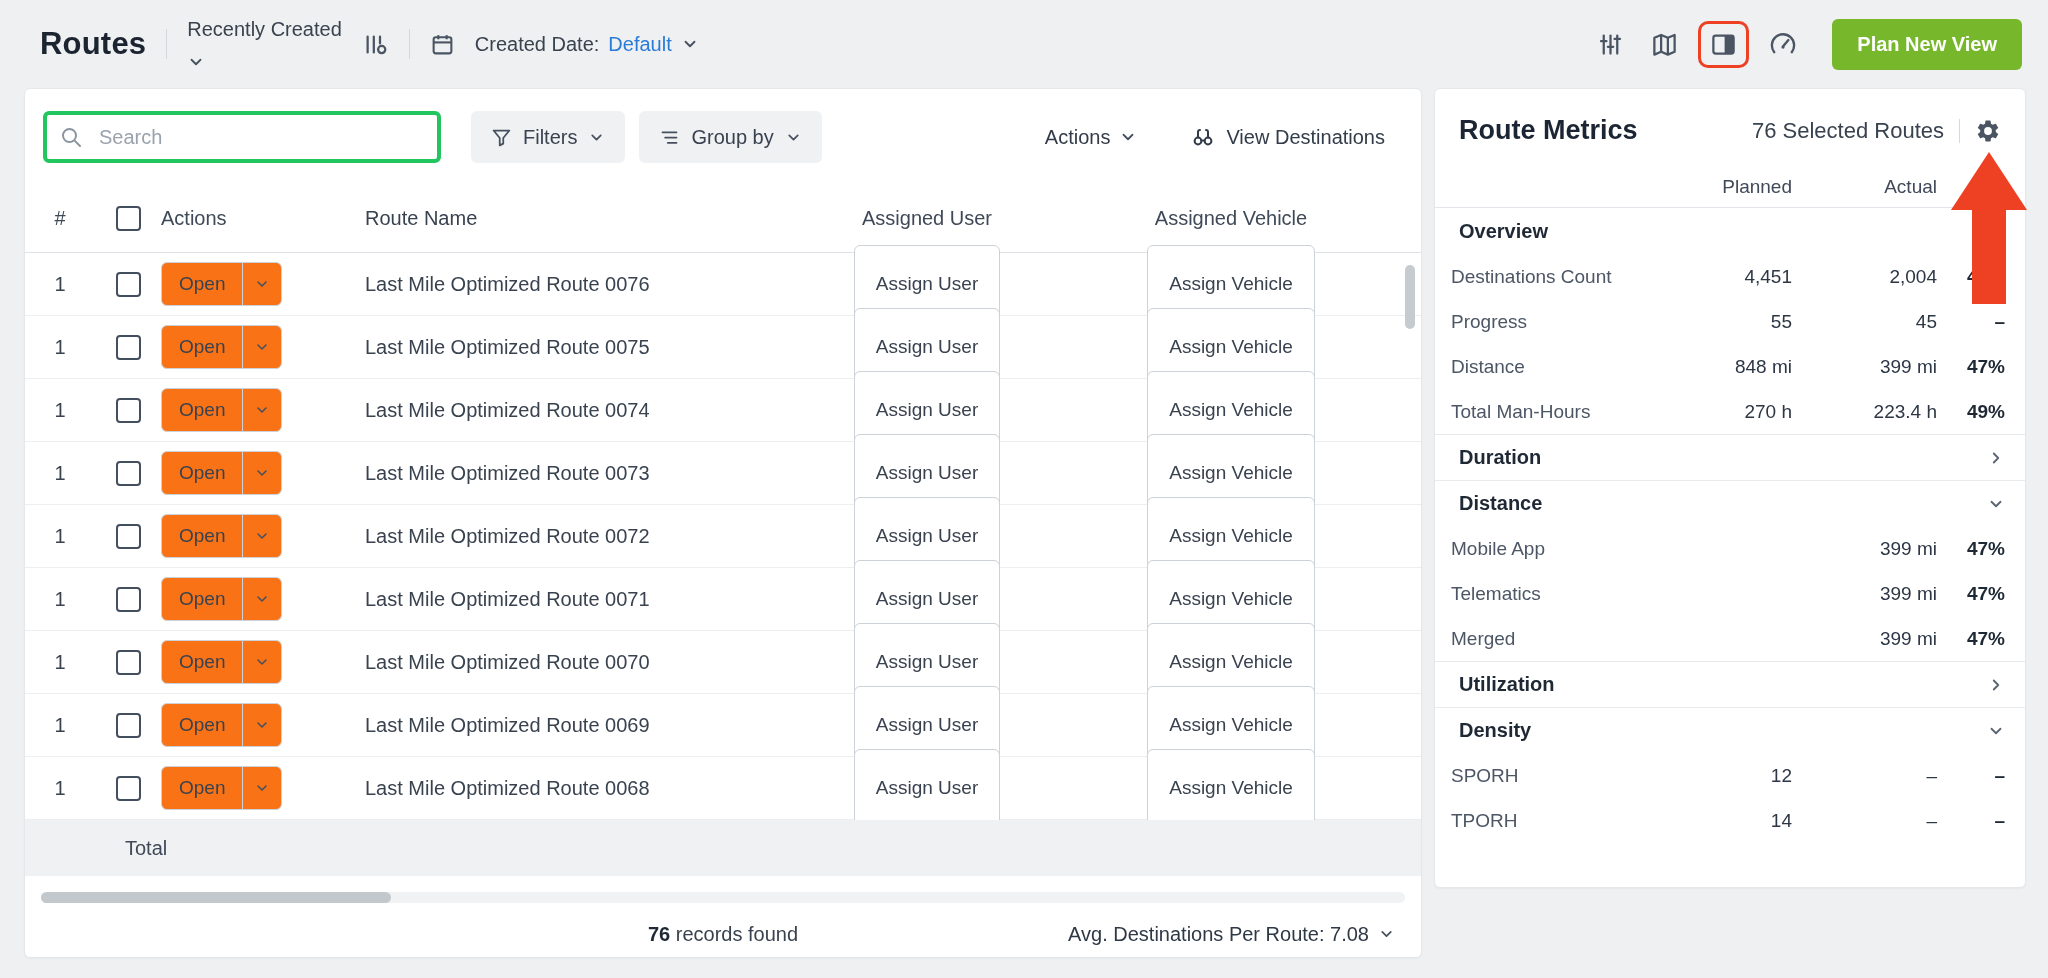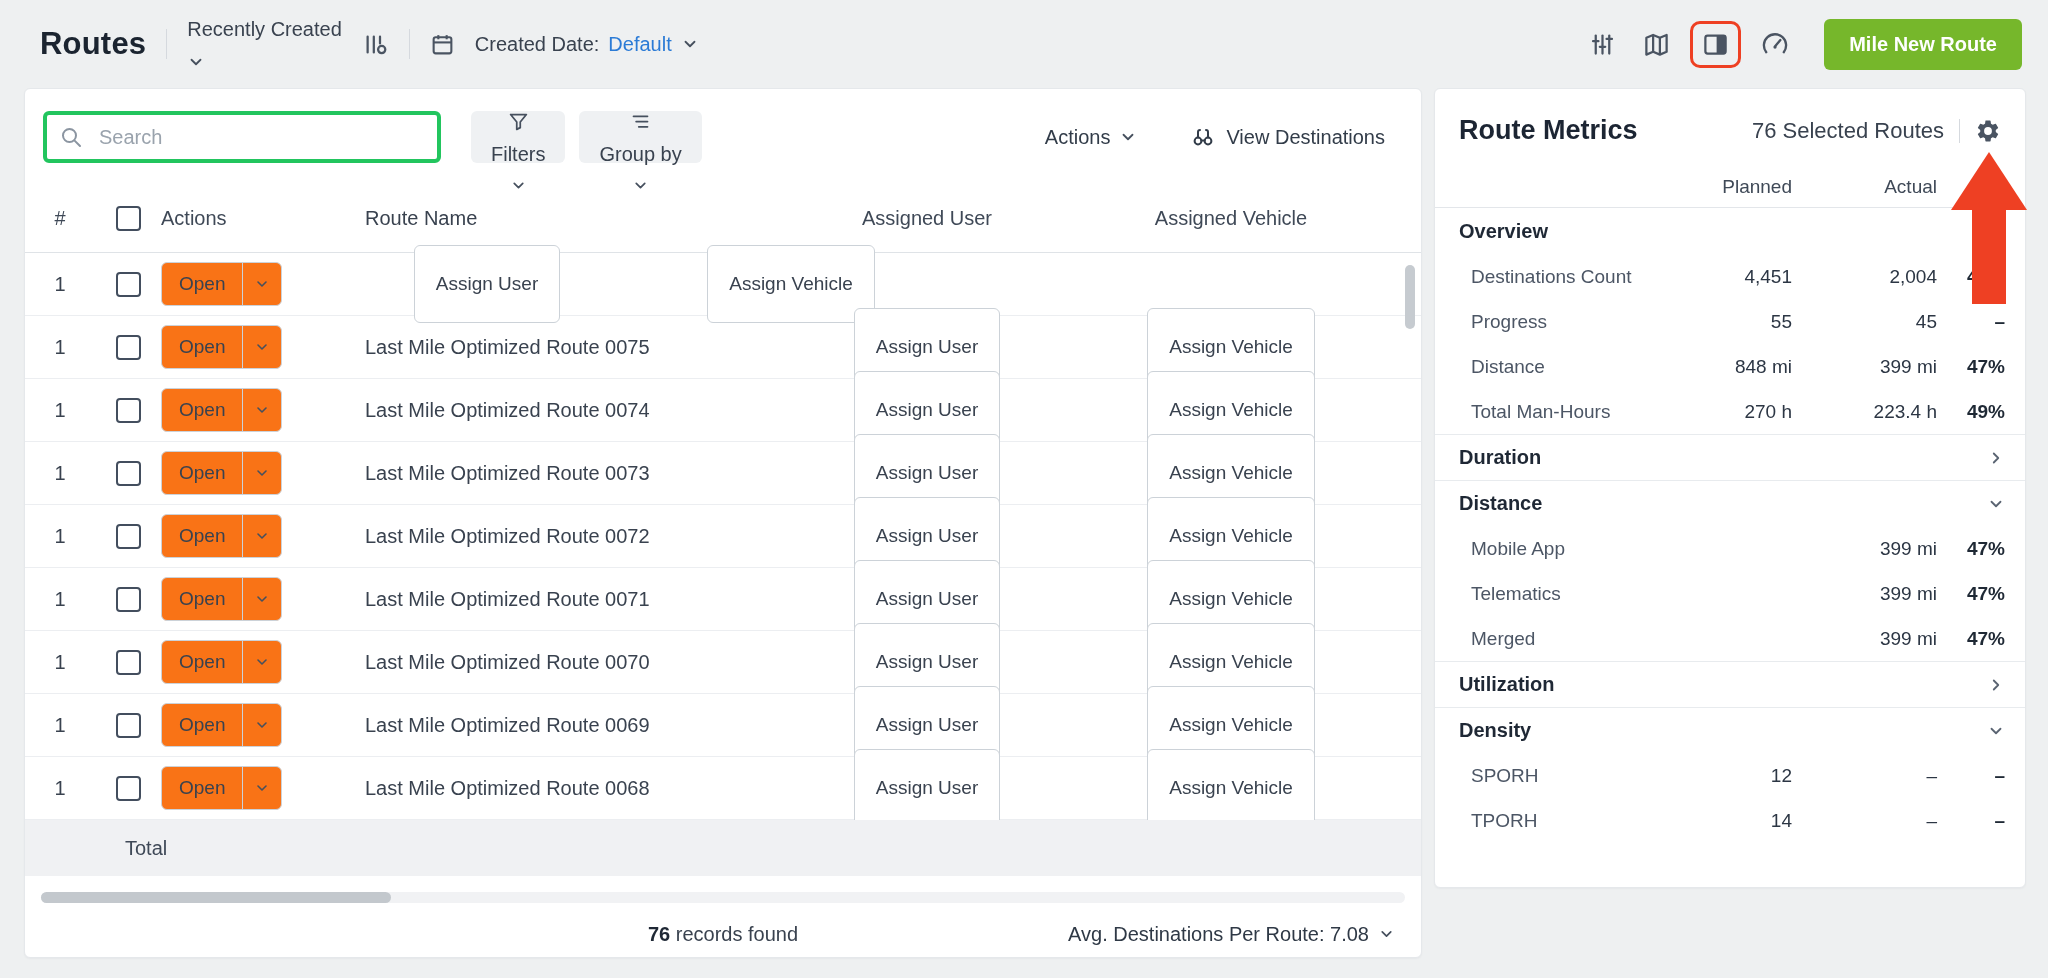--- a/index.html
+++ b/index.html
@@ -47,21 +47,21 @@
   .search-wrap { position:relative; width:398px; }
   .search-wrap .icon { position:absolute; left:16px; top:14px; color:#8b95a1; }
   .search-input {
     width:100%; height:52px; border:4px solid #22c55e; border-radius:6px;
     padding:0 16px 0 52px; font-family:inherit; font-size:20px; color:#2c3542; outline:none; background:#fff;
   }
   .search-input::placeholder { color:#9aa3ad; }
   .tool-btn {
     display:flex; align-items:center; gap:11px; height:52px; padding:0 20px;
     background:#eff1f3; border:none; border-radius:6px; font-family:inherit;
-    font-size:20px; color:#39424f; cursor:pointer;flex-direction:column;
+    font-size:20px; color:#39424f; cursor:pointer;
   }
   .tool-btn .icon { color:#46505e; }
   .mlf { margin-left:30px; } .mls { margin-left:14px; }
   .toolbar-spacer { flex:1; }
   .text-act { display:flex; align-items:center; gap:9px; font-size:20px; color:#323c49; cursor:pointer; }
   .view-dest { margin-left:54px; margin-right:10px; display:flex; align-items:center; gap:11px; font-size:20px; color:#323c49; cursor:pointer; }
 
   
   .thead { display:flex; align-items:center; height:68px; border-bottom:1px solid #dfe3e7;
            font-size:20px; color:#3f4957; flex:none; }
@@ -106,21 +106,21 @@
   .m-cols { display:flex; align-items:center; height:42px; padding:0 20px 0 24px;
             font-size:19px; color:#3f4957; border-bottom:1px solid #e3e6ea; }
   .mc-label { flex:1; }
   .mc-planned { width:150px; text-align:right; }
   .mc-actual { width:145px; text-align:right; }
   .mc-pct { width:68px; text-align:right; }
   .m-section { display:flex; align-items:center; height:46px; padding:0 20px 0 24px;
                font-size:20px; font-weight:700; color:#1f2835; border-top:1px solid #e8ebee; cursor:pointer; }
   .m-section.first { border-top:none; }
   .m-section .mc-pct { color:#5a6472; }
-  .m-row { display:flex; align-items:center; height:45px; padding:0 20px 0 36px; font-size:19px; }
+  .m-row { display:flex; align-items:center; height:45px; padding:0 20px 0 16px; font-size:19px; }
   .m-row .mc-label { color:#4c5665; }
   .m-row .mc-planned, .m-row .mc-actual { color:#2c3644; }
   .m-row .mc-pct { font-weight:700; color:#1f2935; }
 
   
   .annot-arrow { position:absolute; left:1951px; top:152px; width:76px; z-index:50; pointer-events:none; }
   .annot-arrow .head { width:0; height:0; border-left:38px solid transparent;
                        border-right:38px solid transparent; border-bottom:58px solid #ee4023; }
   .annot-arrow .shaft { width:34px; height:94px; background:#ee4023; margin:0 auto; }
 </style>
@@ -193,21 +193,21 @@
           </svg>
       </span>
     </span>
     <span class="icon tb-icon">
       <svg width="28" height="28" viewBox="0 0 24 24" fill="none" stroke="currentColor" stroke-width="2" stroke-linecap="round">
           <path d="M4.5 19A9.5 9.5 0 1 1 19.5 19"></path>
           <line x1="12.3" y1="13.8" x2="16.6" y2="8.6"></line>
           <circle cx="12" cy="14.6" r="1.4" fill="currentColor" stroke="none"></circle>
         </svg>
     </span>
-    <button class="plan-btn">Mile New Route</button>
+    <button class="plan-btn">Plan New View</button>
   </div>
 </div>
 
 <div class="card main-card">
 
   <div class="toolbar">
     <div class="search-wrap">
       <span class="icon">
         <svg width="24" height="24" viewBox="0 0 24 24" fill="none" stroke="currentColor" stroke-width="2" stroke-linecap="round">
             <circle cx="10.5" cy="10.5" r="6.5"></circle>
@@ -283,20 +283,21 @@
         <span class="cbx"></span>
       </div>
     <div class="col-actions"><span class="open-btn">
           <span class="lbl">Open</span>
           <span class="caret icon">
             <svg width="16" height="16" viewBox="0 0 24 24" fill="none" stroke="currentColor" stroke-width="2.4" stroke-linecap="round" stroke-linejoin="round">
               <polyline points="6 9 12 15 18 9"></polyline>
             </svg>
           </span>
         </span></div>
+    <div class="col-name">Last Mile Optimized Route 0076</div>
     <div class="col-user">
         <button class="assign-btn">Assign User</button>
       </div>
     <div class="col-vehicle">
         <button class="assign-btn">Assign Vehicle</button>
       </div>
     <div class="col-pad"></div>
   </div>
   <div class="trow">
     <div class="col-idx idx-txt">1</div>

